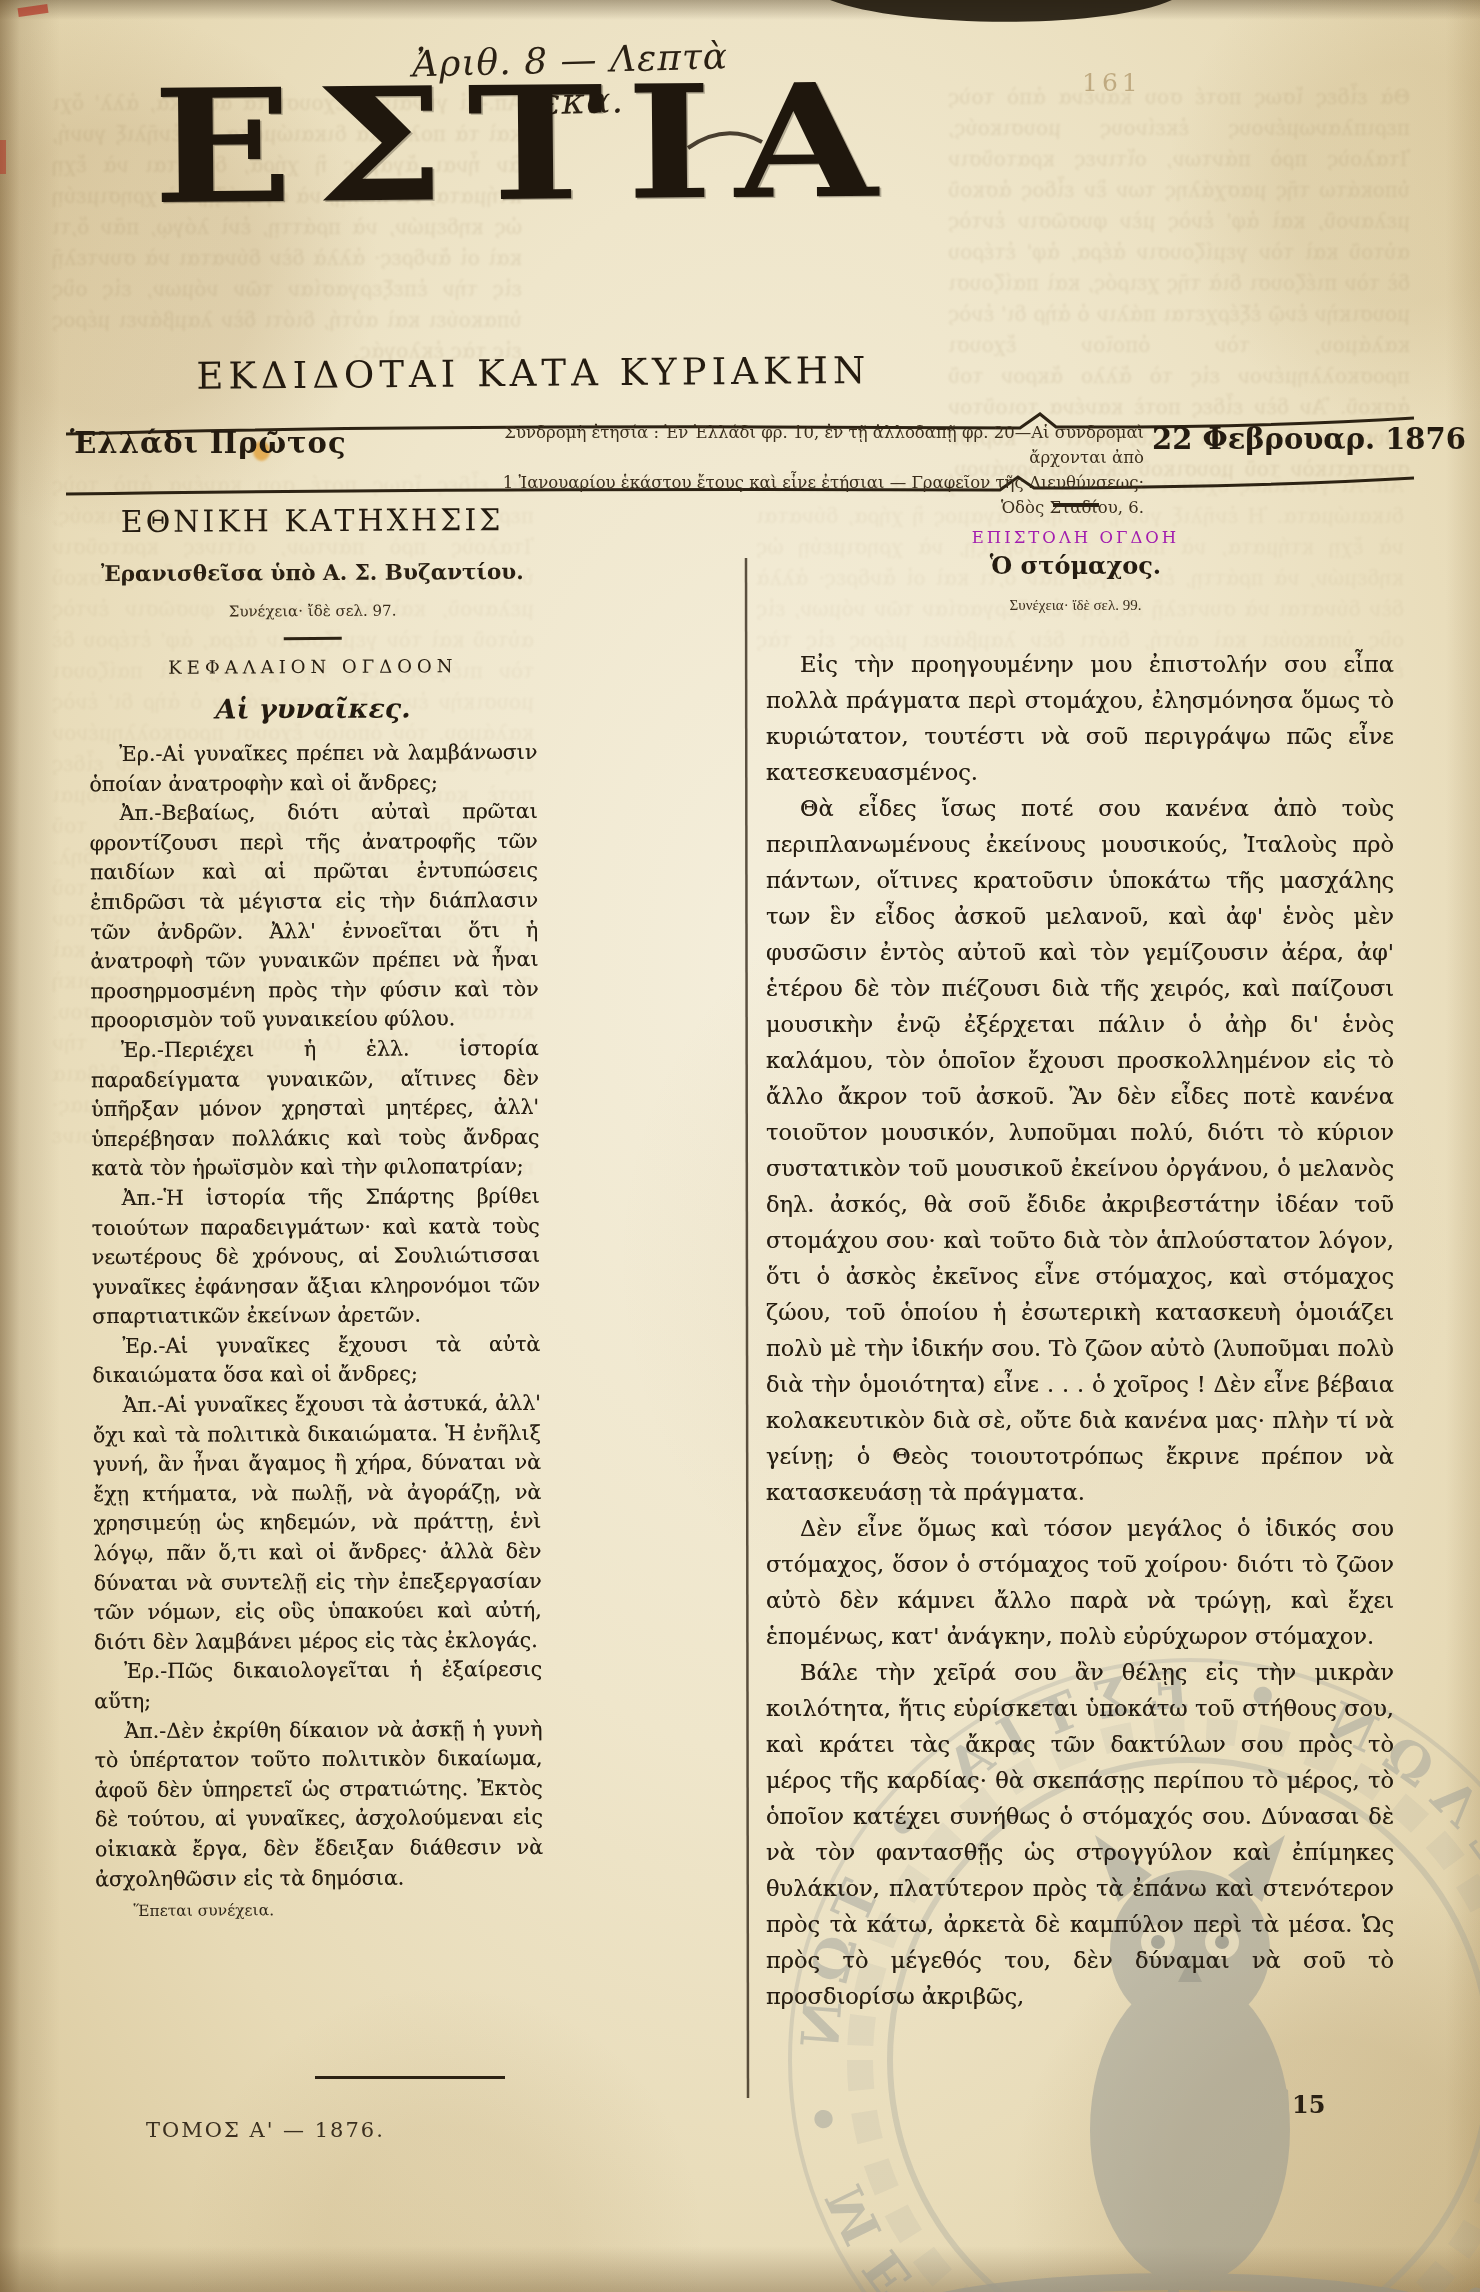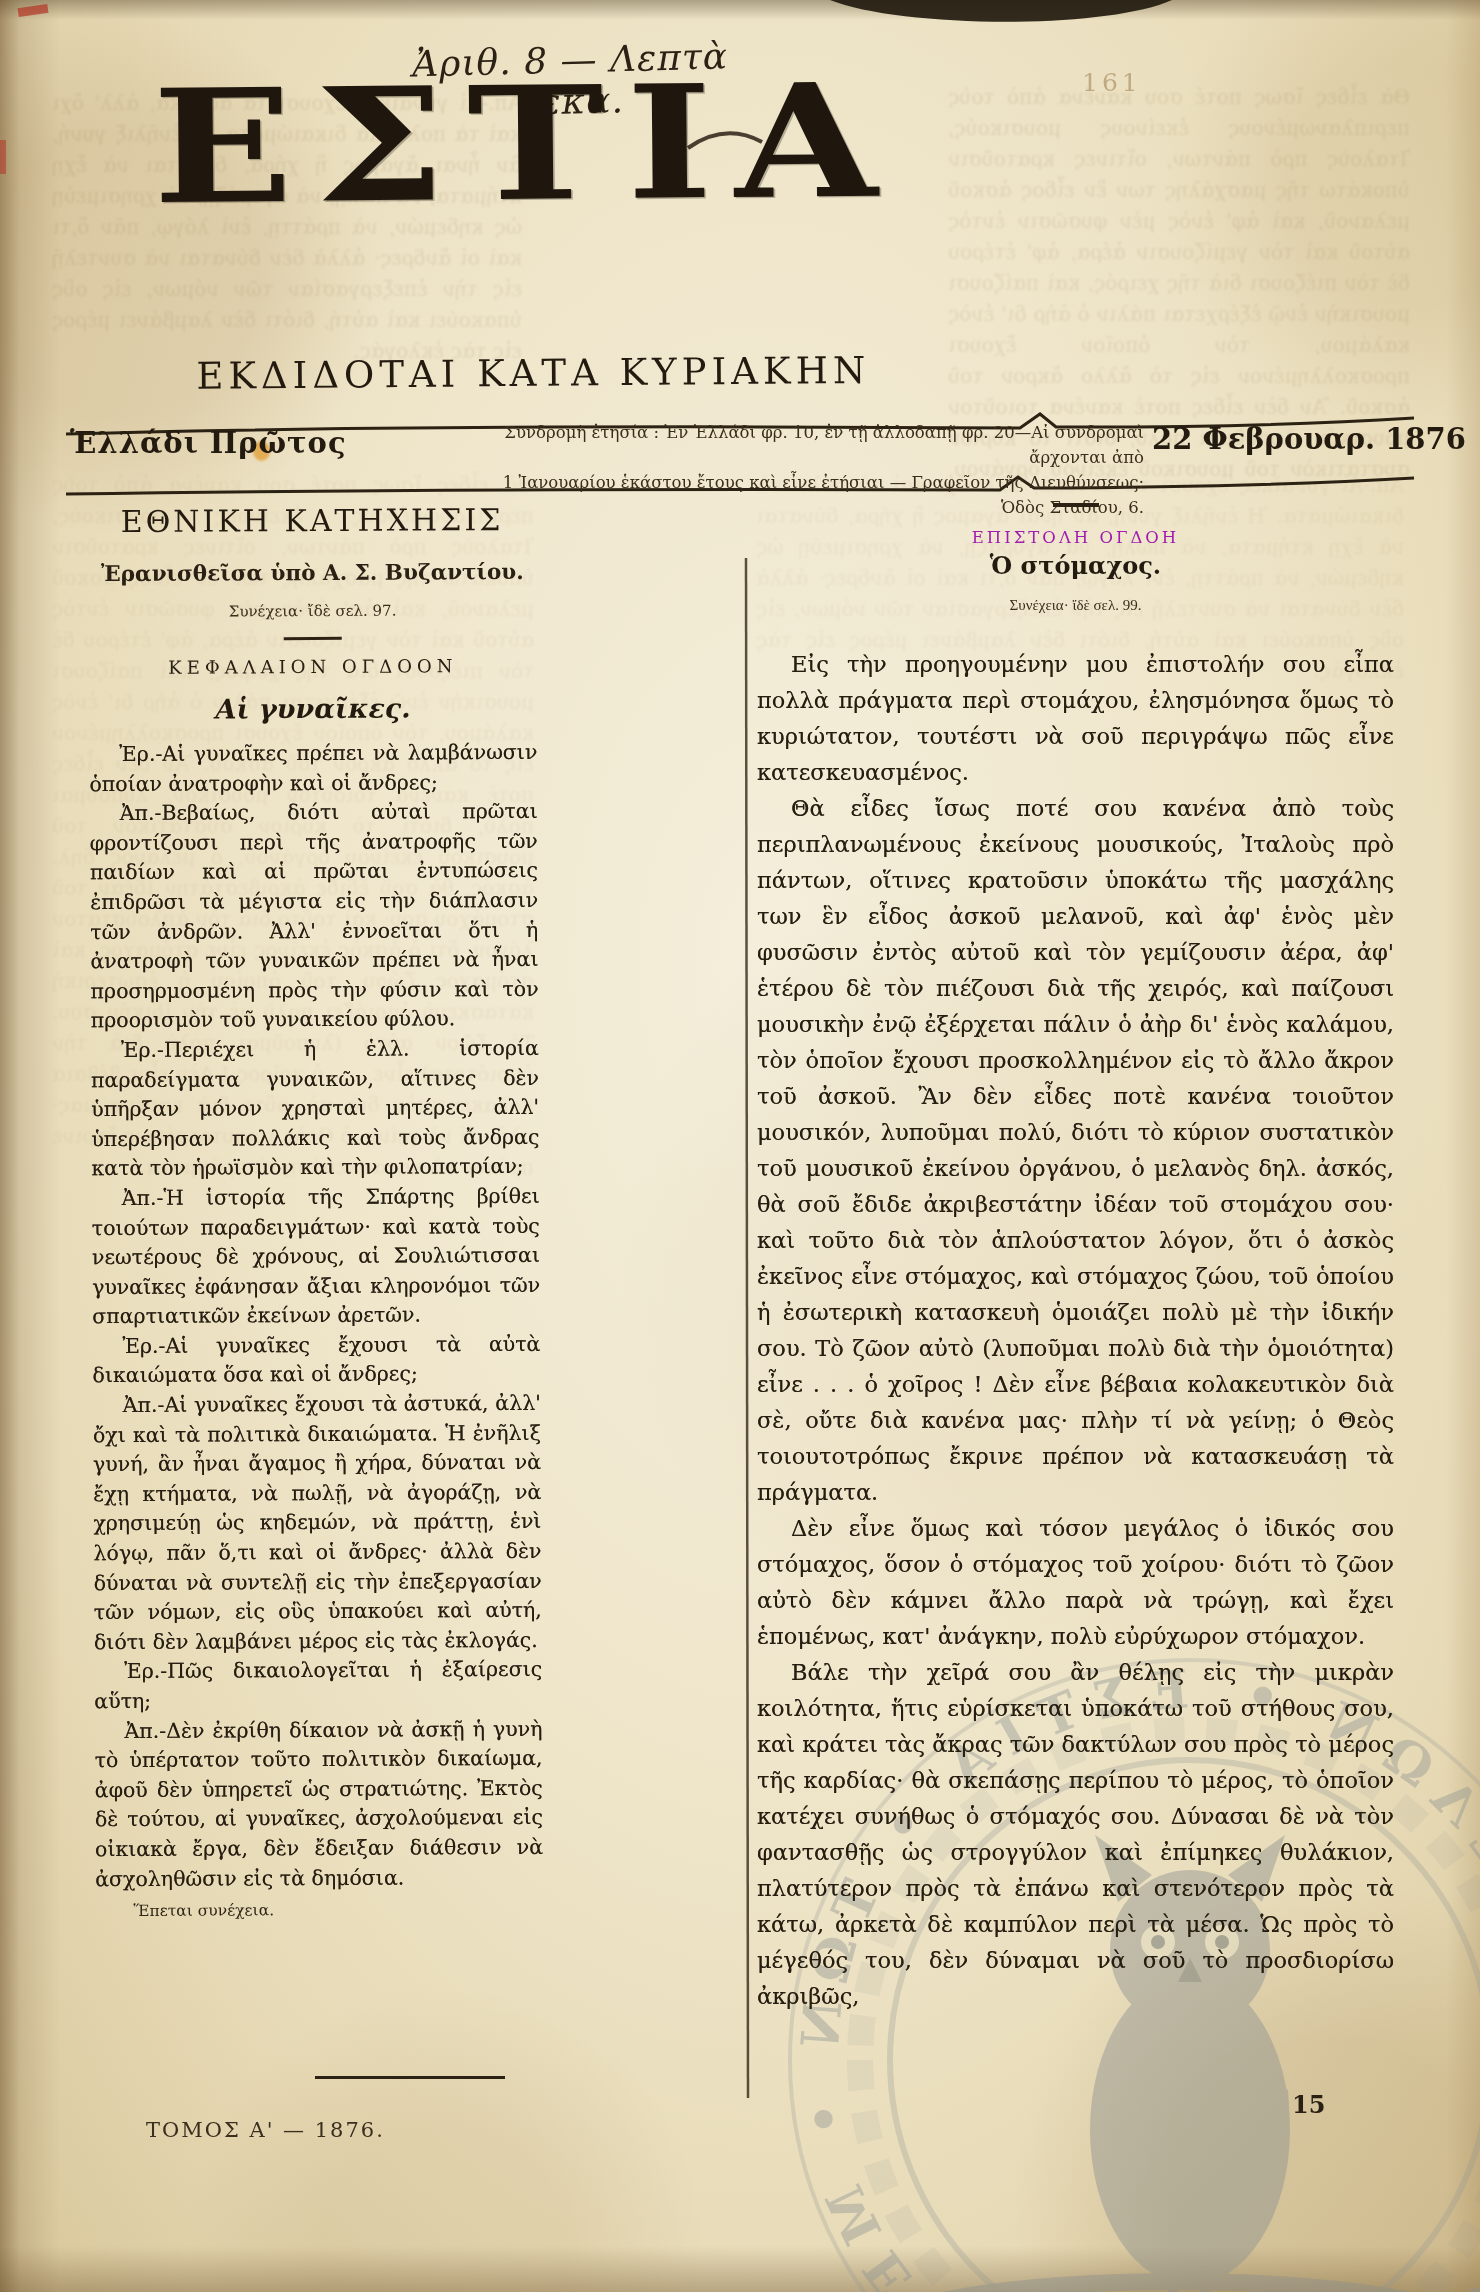--- a/index.html
+++ b/index.html
@@ -78,21 +78,21 @@
   .chapter{text-align:center;font-size:18px;letter-spacing:5px;margin-top:16px;color:#2a2013;}
   .section-title{text-align:center;font-size:27px;font-weight:bold;font-style:italic;margin-top:16px;margin-bottom:15px;color:#241b10;}
   #right-column .section-title{font-style:normal;font-size:24px;margin-top:4px;margin-bottom:0;}
   .letter-heading{text-align:center;font-size:16.5px;letter-spacing:3px;margin-top:21px;color:#a21caf;}
   #right-column .cont-note{margin-bottom:32px;font-family:Liberation Serif, serif;}
   .body-text p{
     margin:0;text-align:justify;text-indent:30px;
     font-size:20.5px;line-height:29.6px;color:#261d11;
     text-shadow:0 0 .5px rgba(38,28,16,.65);
   }
-  #right-column .body-text p{font-size:22.5px;line-height:36px;text-indent:34px;}
+  #right-column .body-text p{font-size:22.5px;line-height:36px;text-indent:34px;margin-left:9px;}
   .end-note{font-size:15.5px;margin-top:8px;padding-left:38px;color:#2e2417;}
 
   .left-col-rule{position:absolute;left:315px;top:2076px;width:190px;border:0;border-top:3px solid #2c2213;z-index:5;margin:0;}
   .footer-left{position:absolute;left:146px;top:2118px;font-size:21px;letter-spacing:2px;color:#3a2f1f;z-index:5;}
   .page-number{position:absolute;left:1292px;top:2090px;font-size:24px;font-weight:bold;color:#2a2013;z-index:5;}
 
   
   #stamp{position:absolute;left:780px;top:1650px;z-index:3;opacity:.55;filter:blur(.5px);pointer-events:none;}
 </style>
 </head>

